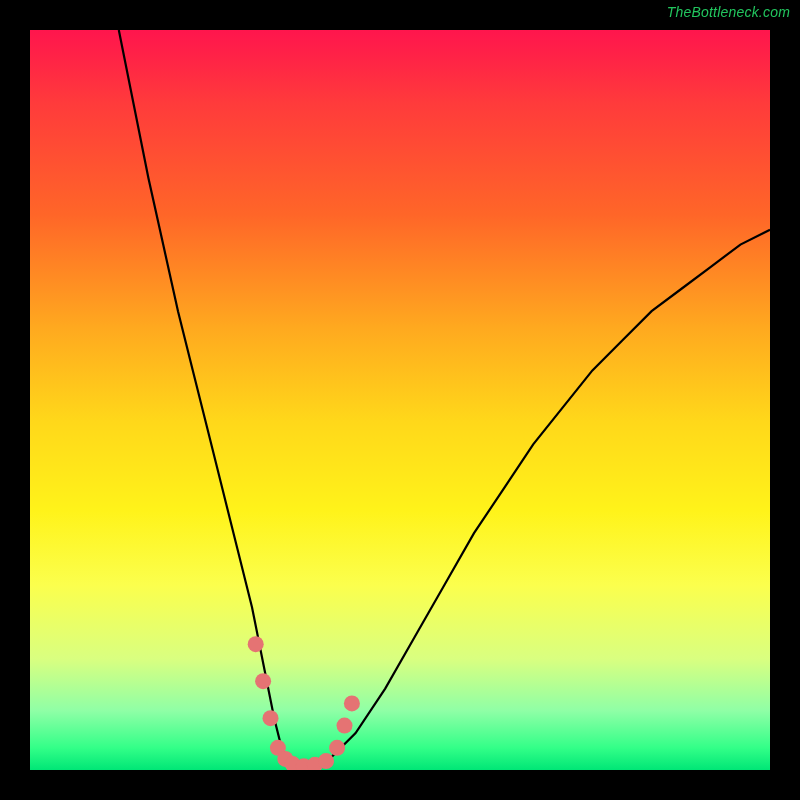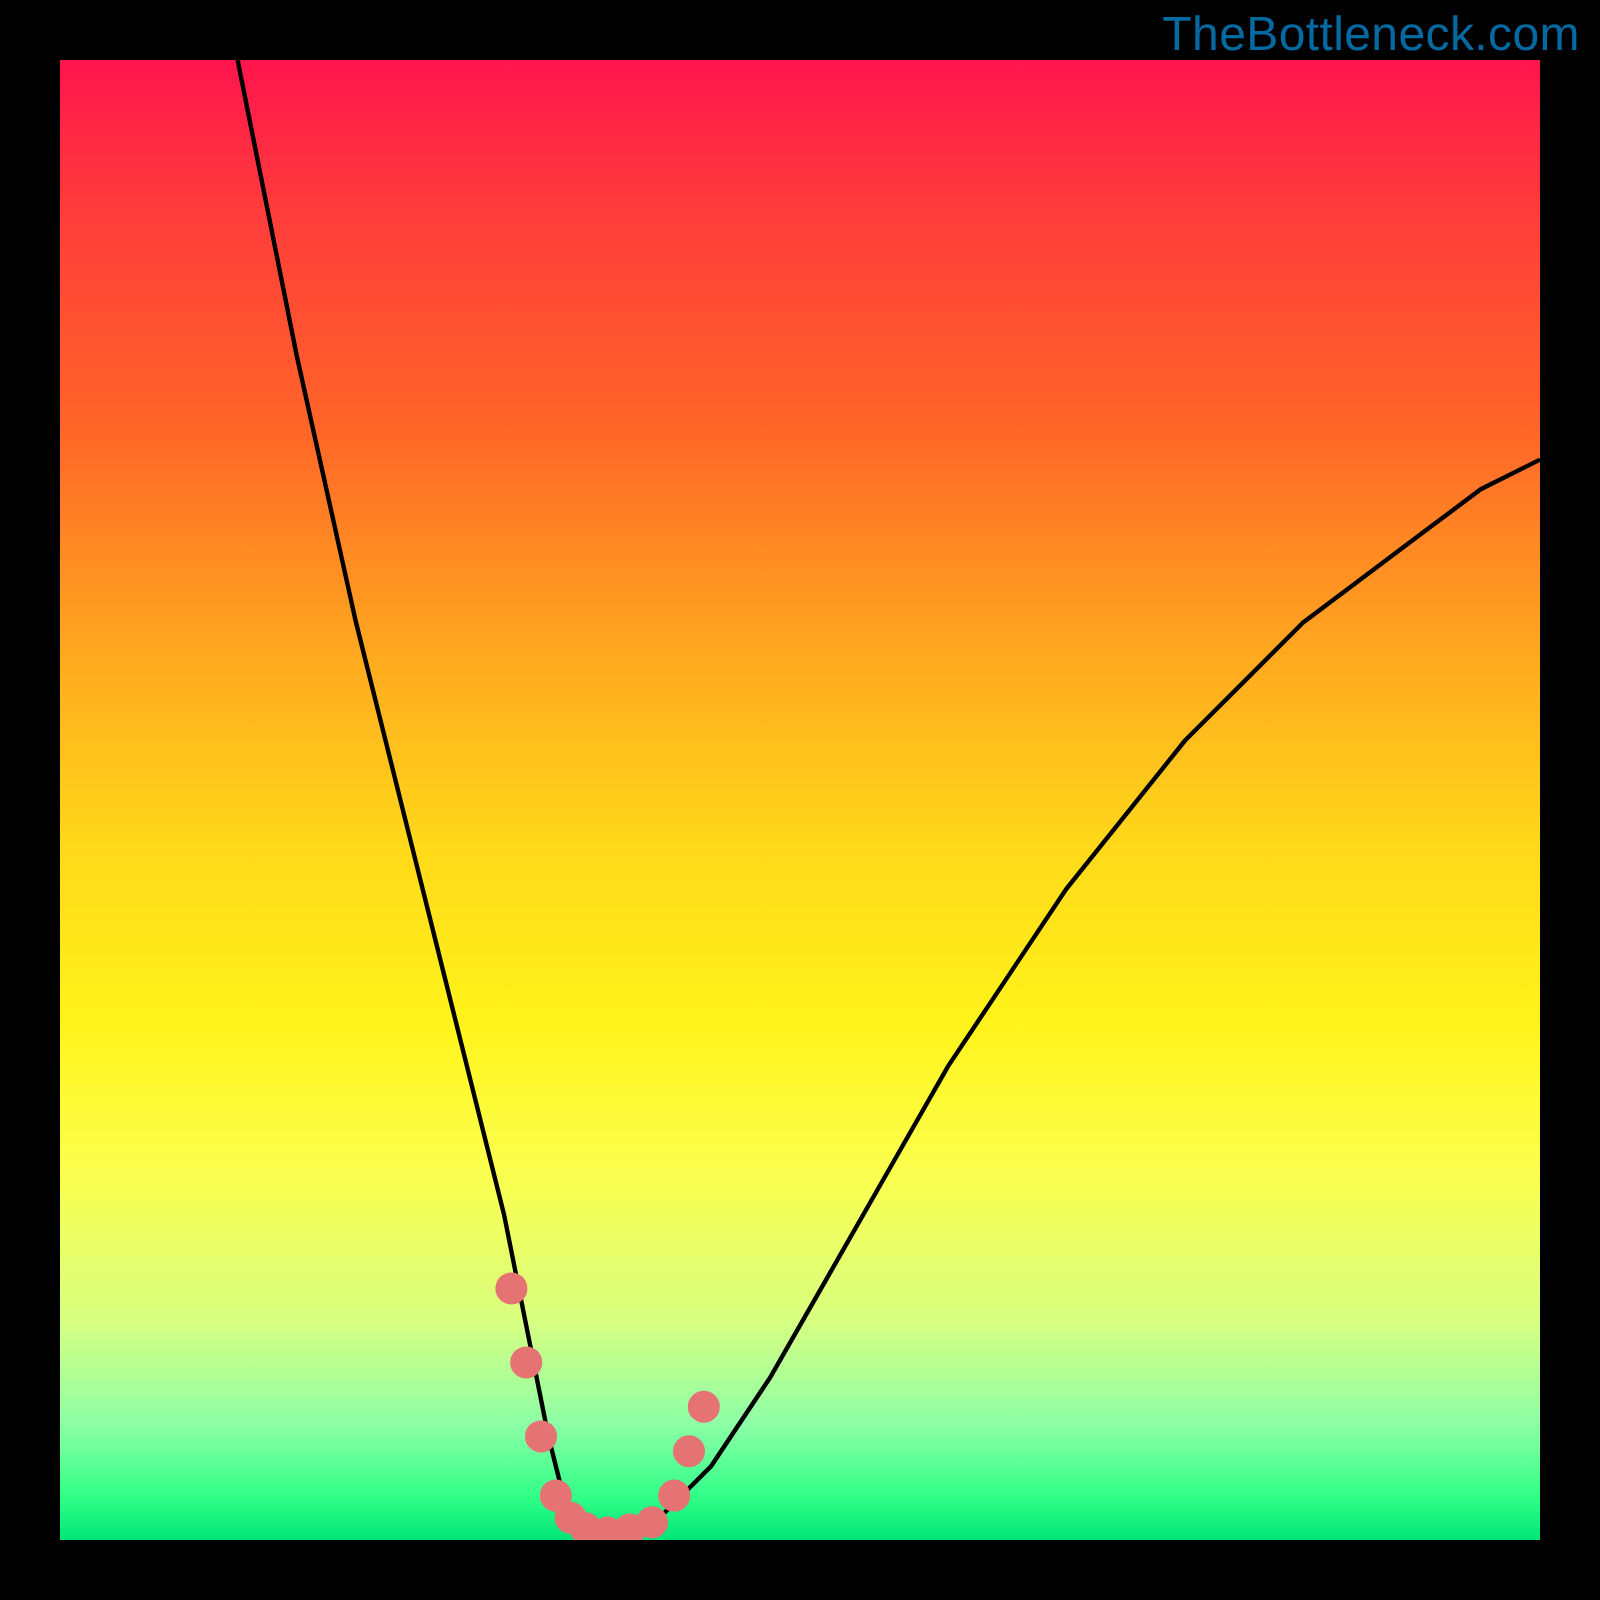--- a/index.html
+++ b/index.html
@@ -35,25 +35,26 @@
       #d9ff80 85%,
       #8fffa6 92%,
       #33ff88 97%,
       #00e676 100%
     );
   }
   .watermark {
     position: absolute;
     top: 4px;
     right: 10px;
-    color: #0369a1;
-    font-size: 24px;
+    color: #22c55e;
+    font-size: 14px;
     font-weight: 500;
     letter-spacing: 0.2px;
     user-select: none;
+    font-style: italic;
   }
   svg.curve {
     position: absolute;
     left: 0;
     top: 0;
     width: 740px;
     height: 740px;
   }
 </style>
 </head>

